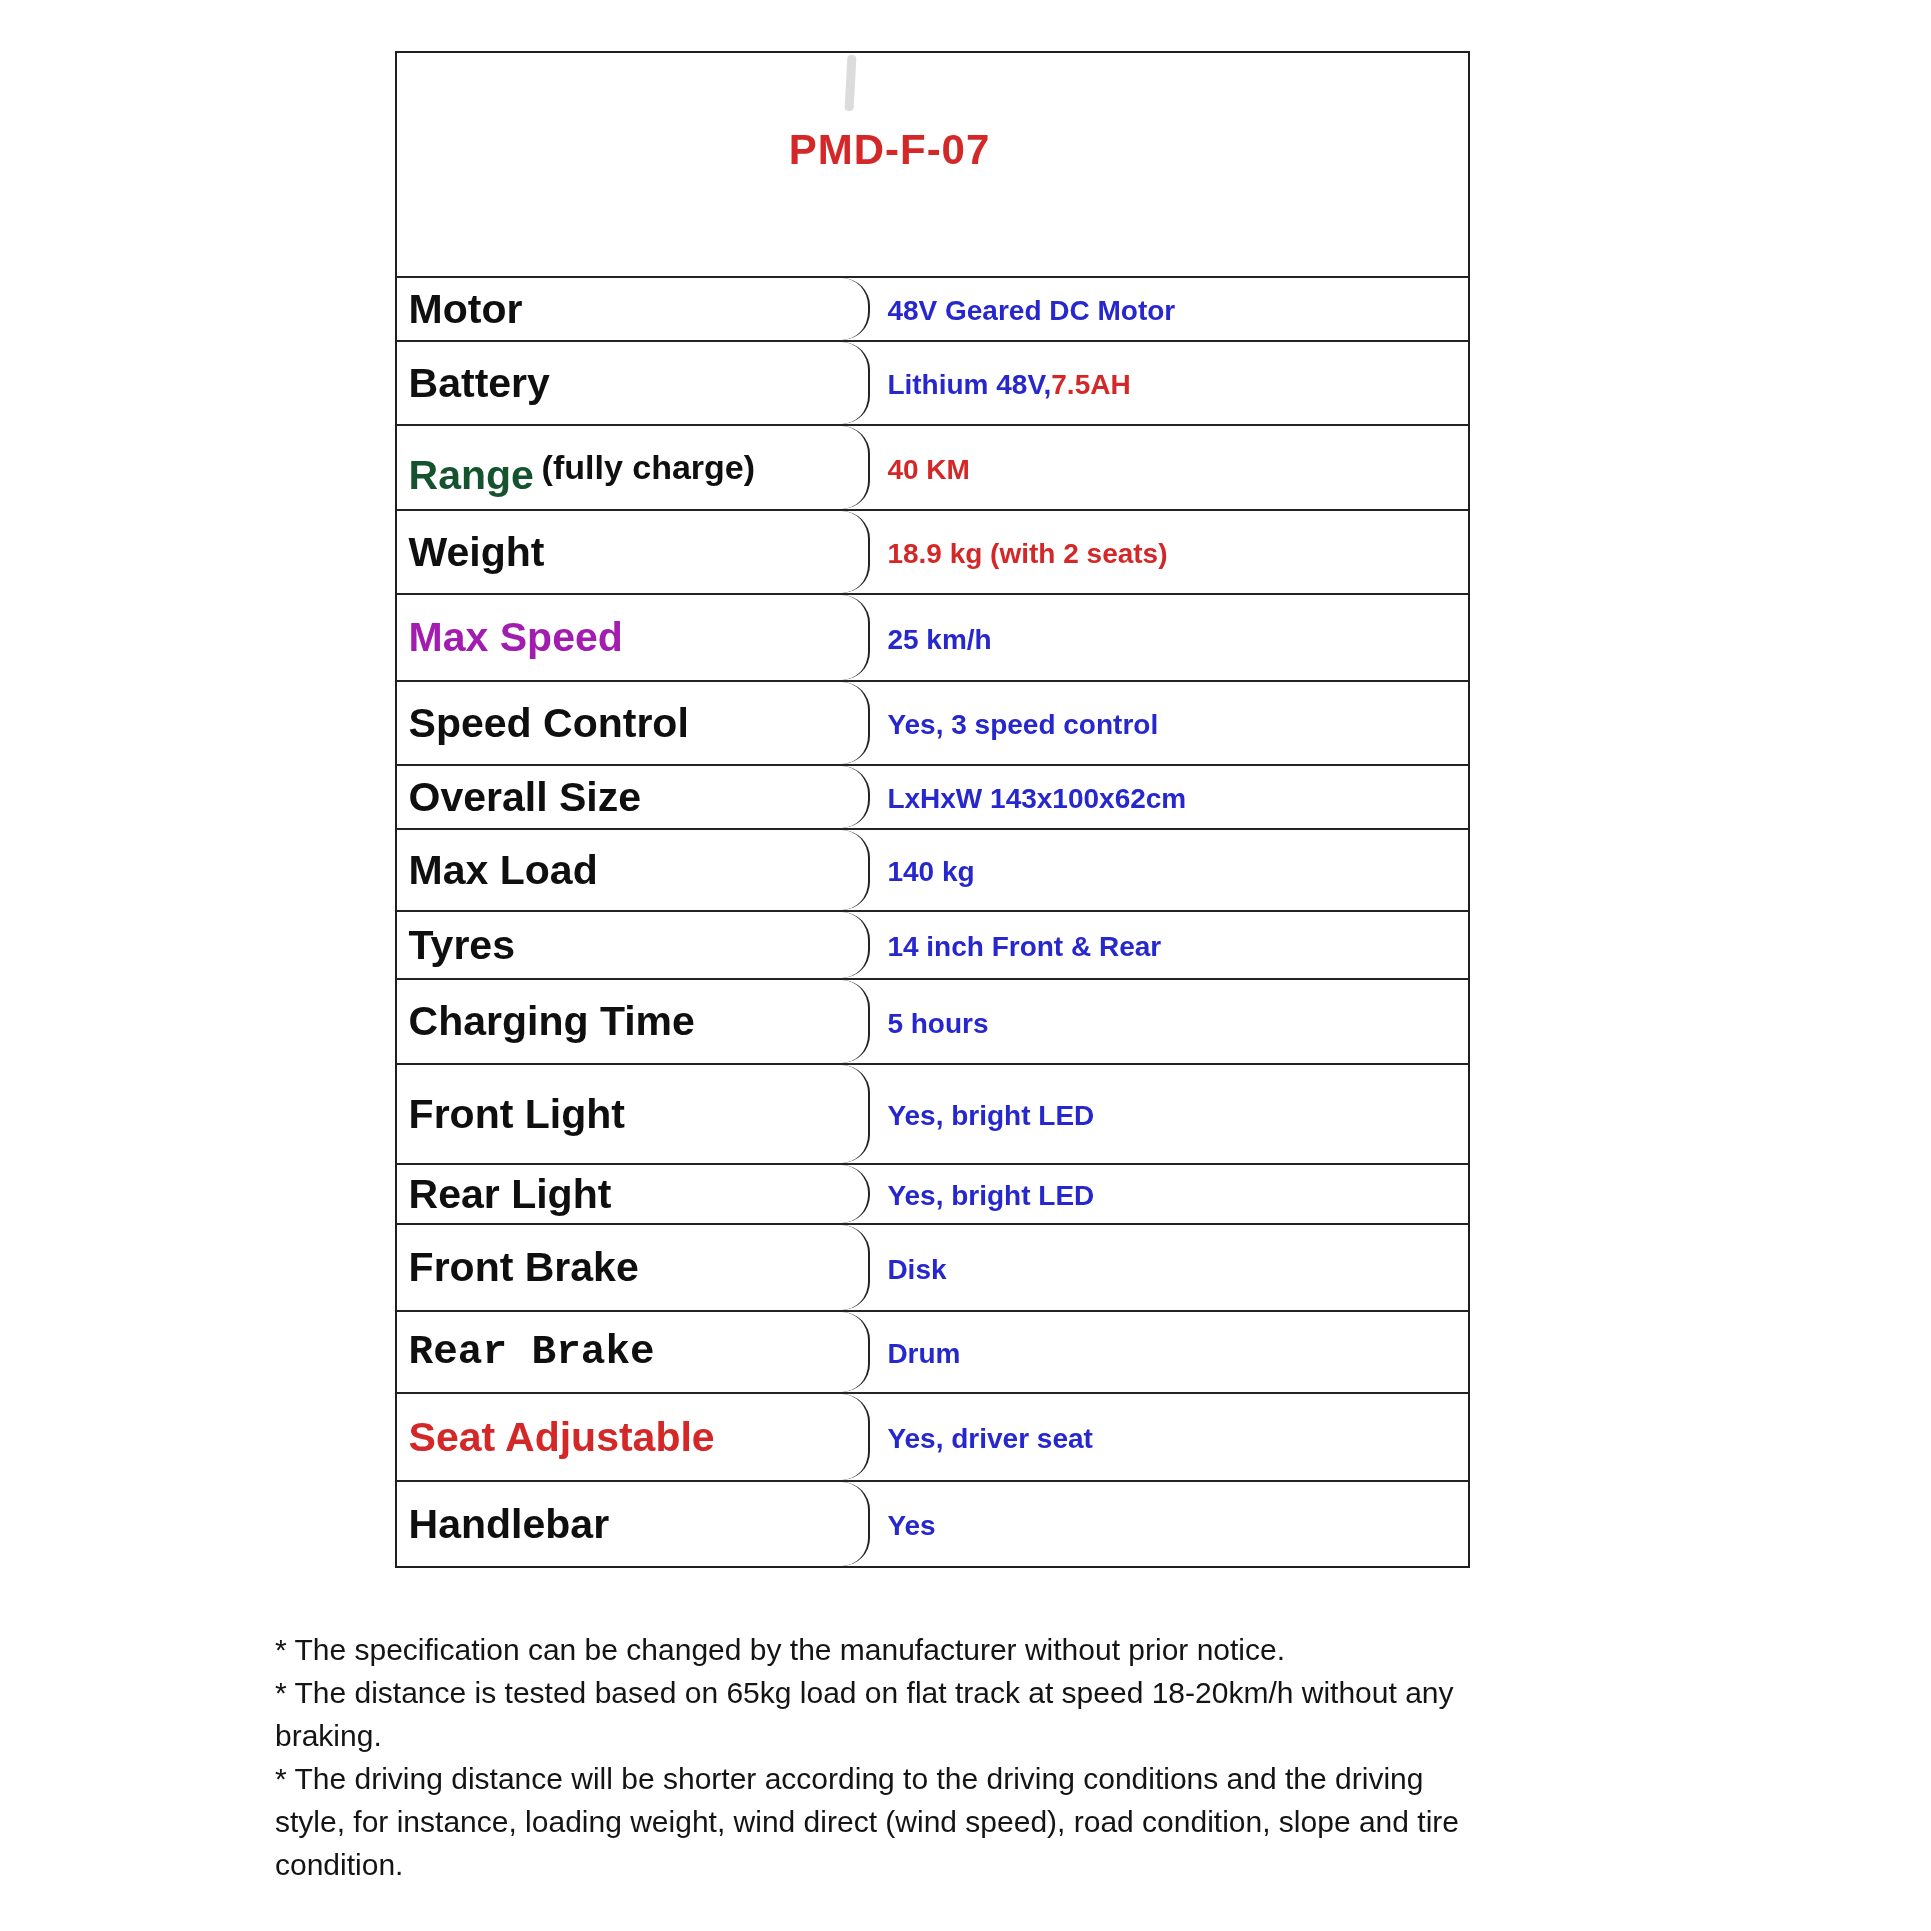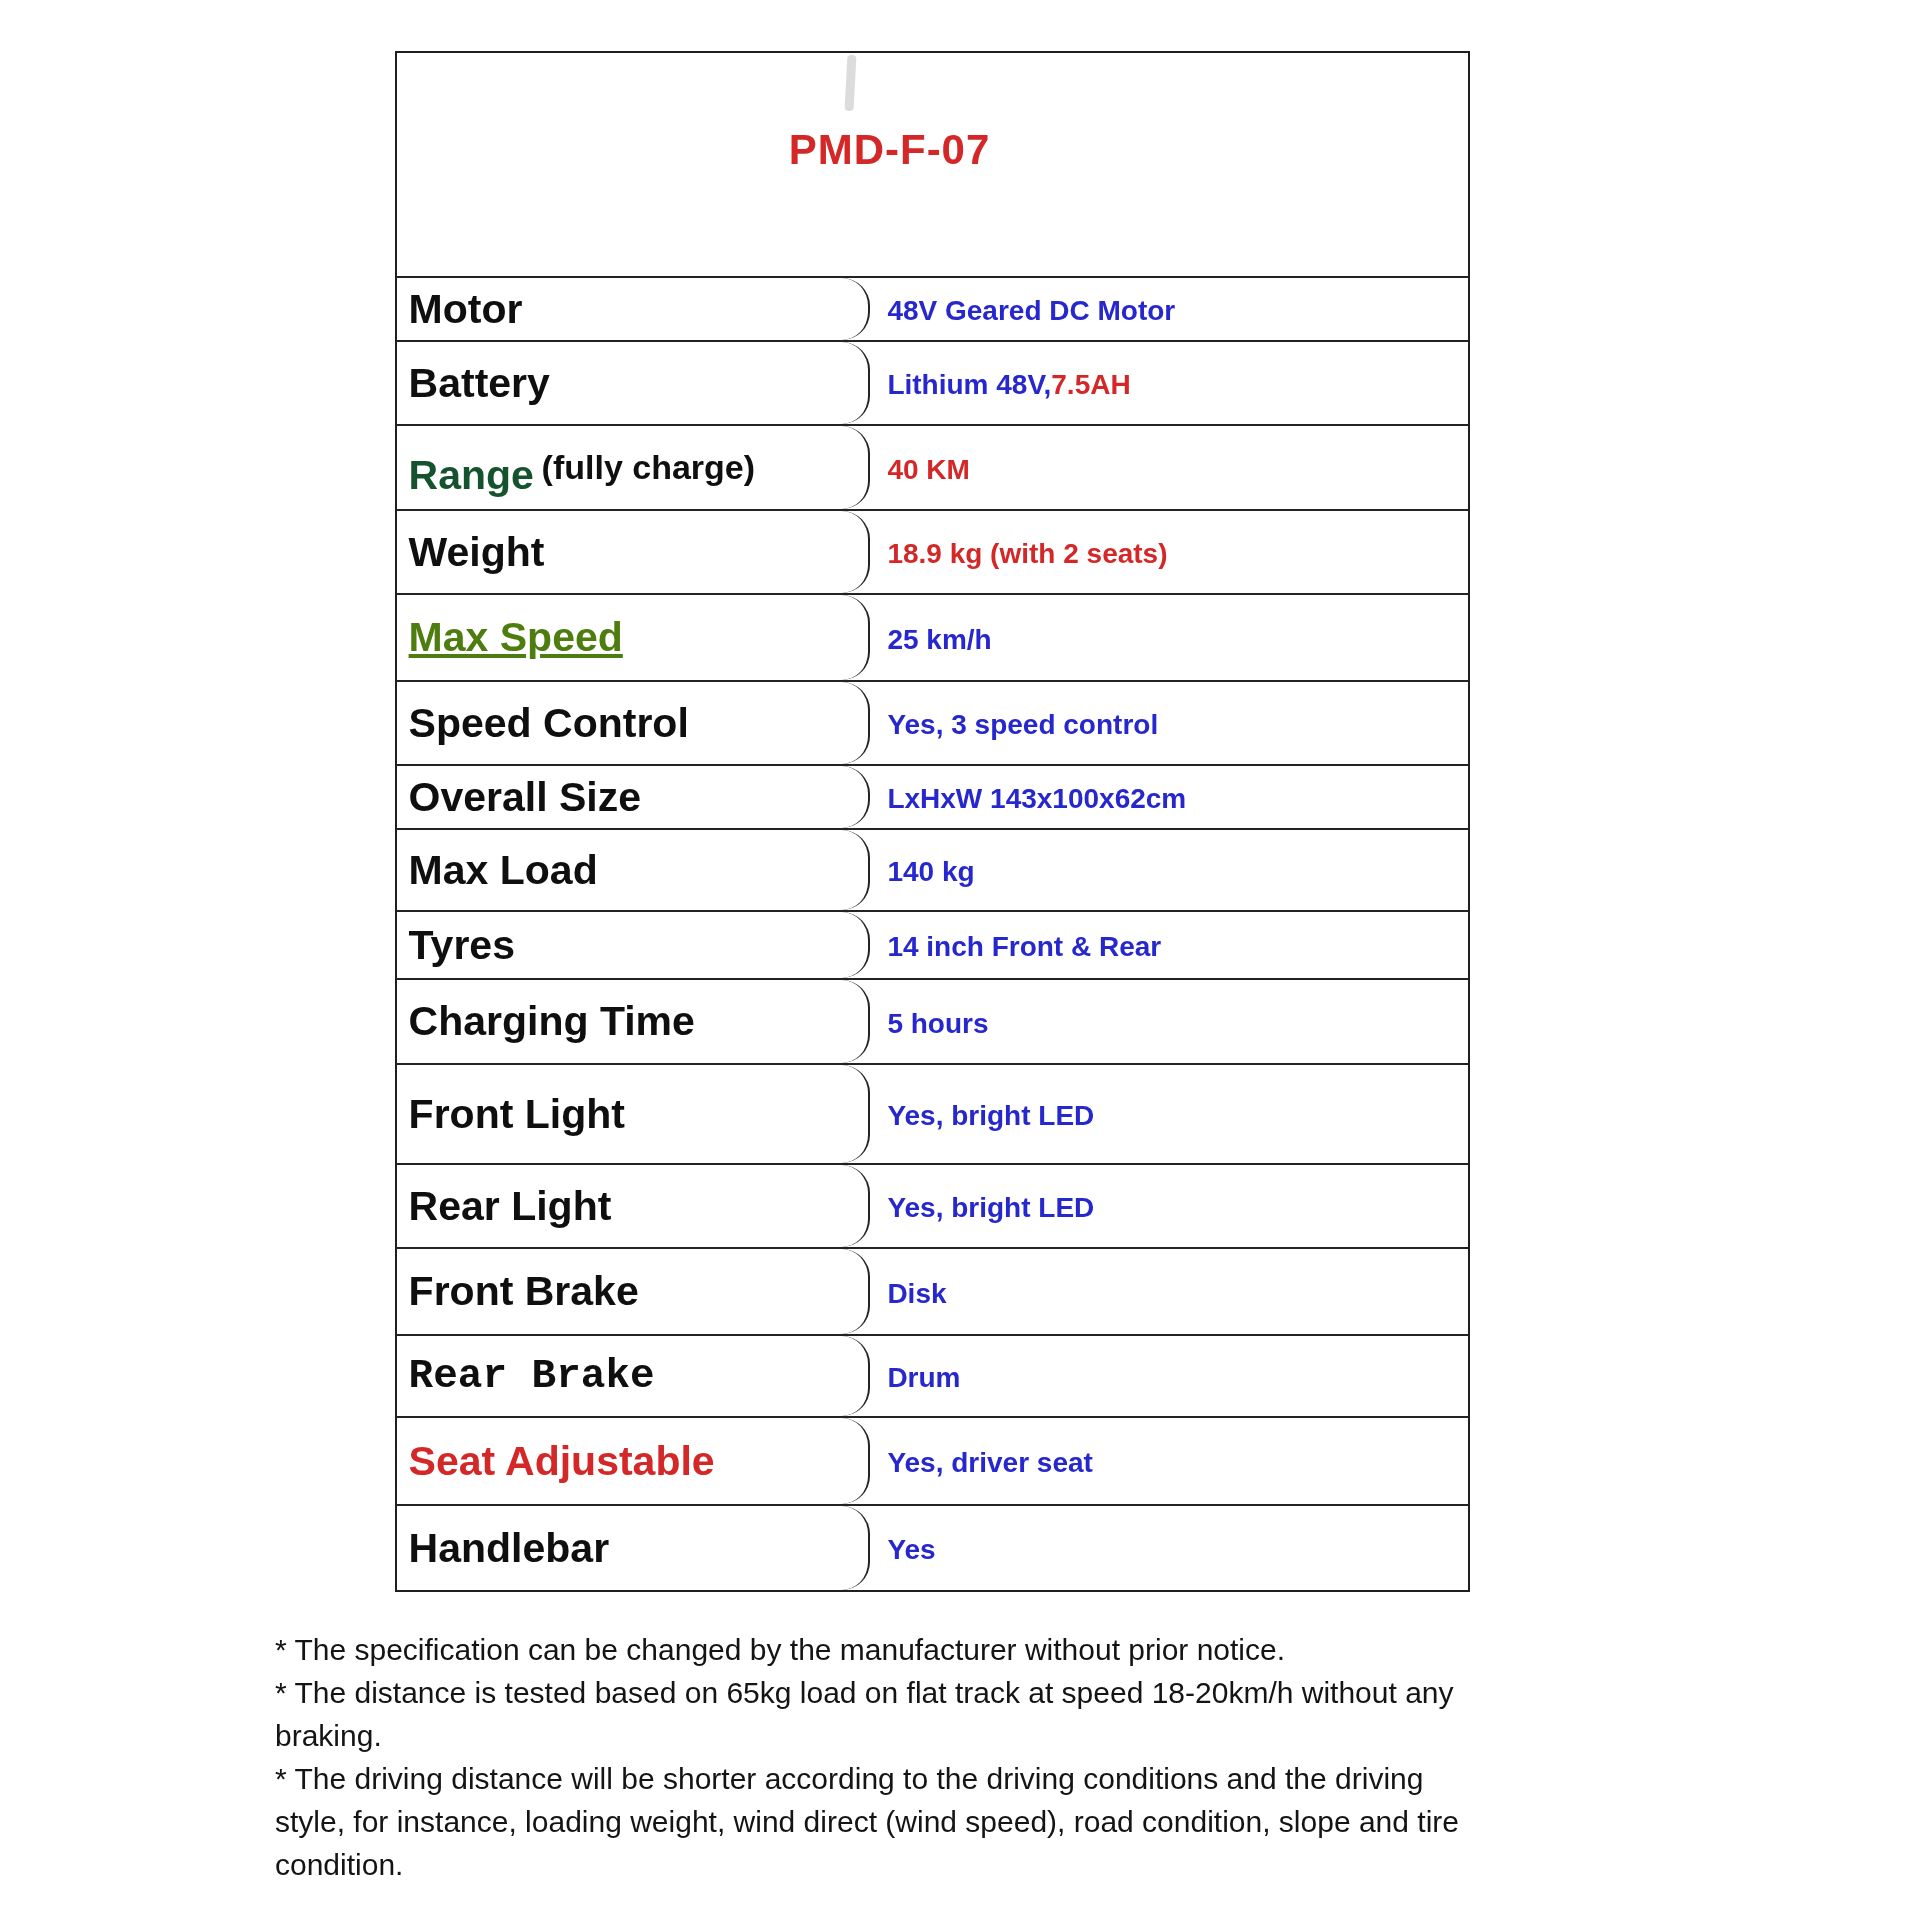--- a/index.html
+++ b/index.html
@@ -61,21 +61,21 @@
   .row:nth-of-type(2)  { height: 84px; }
   .row:nth-of-type(3)  { height: 85px; }
   .row:nth-of-type(4)  { height: 84px; }
   .row:nth-of-type(5)  { height: 87px; }
   .row:nth-of-type(6)  { height: 84px; }
   .row:nth-of-type(7)  { height: 64px; }
   .row:nth-of-type(8)  { height: 82px; }
   .row:nth-of-type(9)  { height: 68px; }
   .row:nth-of-type(10) { height: 85px; }
   .row:nth-of-type(11) { height: 100px; }
-  .row:nth-of-type(12) { height: 84px; }
+  .row:nth-of-type(12) { height: 60px; }
   .row:nth-of-type(13) { height: 87px; }
   .row:nth-of-type(14) { height: 82px; }
   .row:nth-of-type(15) { height: 88px; }
   .row:nth-of-type(16) { height: 86px; }
 
   .cell {
     box-sizing: border-box;
     display: flex;
     align-items: center;
     overflow: hidden;
@@ -161,21 +161,21 @@
       <div class="cell label-cell">
           <span class="lbl" style="color: rgb(15, 15, 15);">Weight</span>
         </div>
       <div class="cell value-cell">
           <span class="val" style="color: rgb(212, 40, 40);">18.9 kg (with 2 seats)</span>
         </div>
     </div>
 
     <div class="row">
       <div class="cell label-cell">
-          <span class="lbl" style="color: #4d7c0f; text-decoration: underline;">Max Speed</span>
+          <span class="lbl" style="color: #a21caf;">Max Speed</span>
         </div>
       <div class="cell value-cell">
           <span class="val" style="color: rgb(39, 39, 206);">25 km/h</span>
         </div>
     </div>
 
     <div class="row">
       <div class="cell label-cell">
           <span class="lbl" style="color: rgb(15, 15, 15);">Speed Control</span>
         </div>

